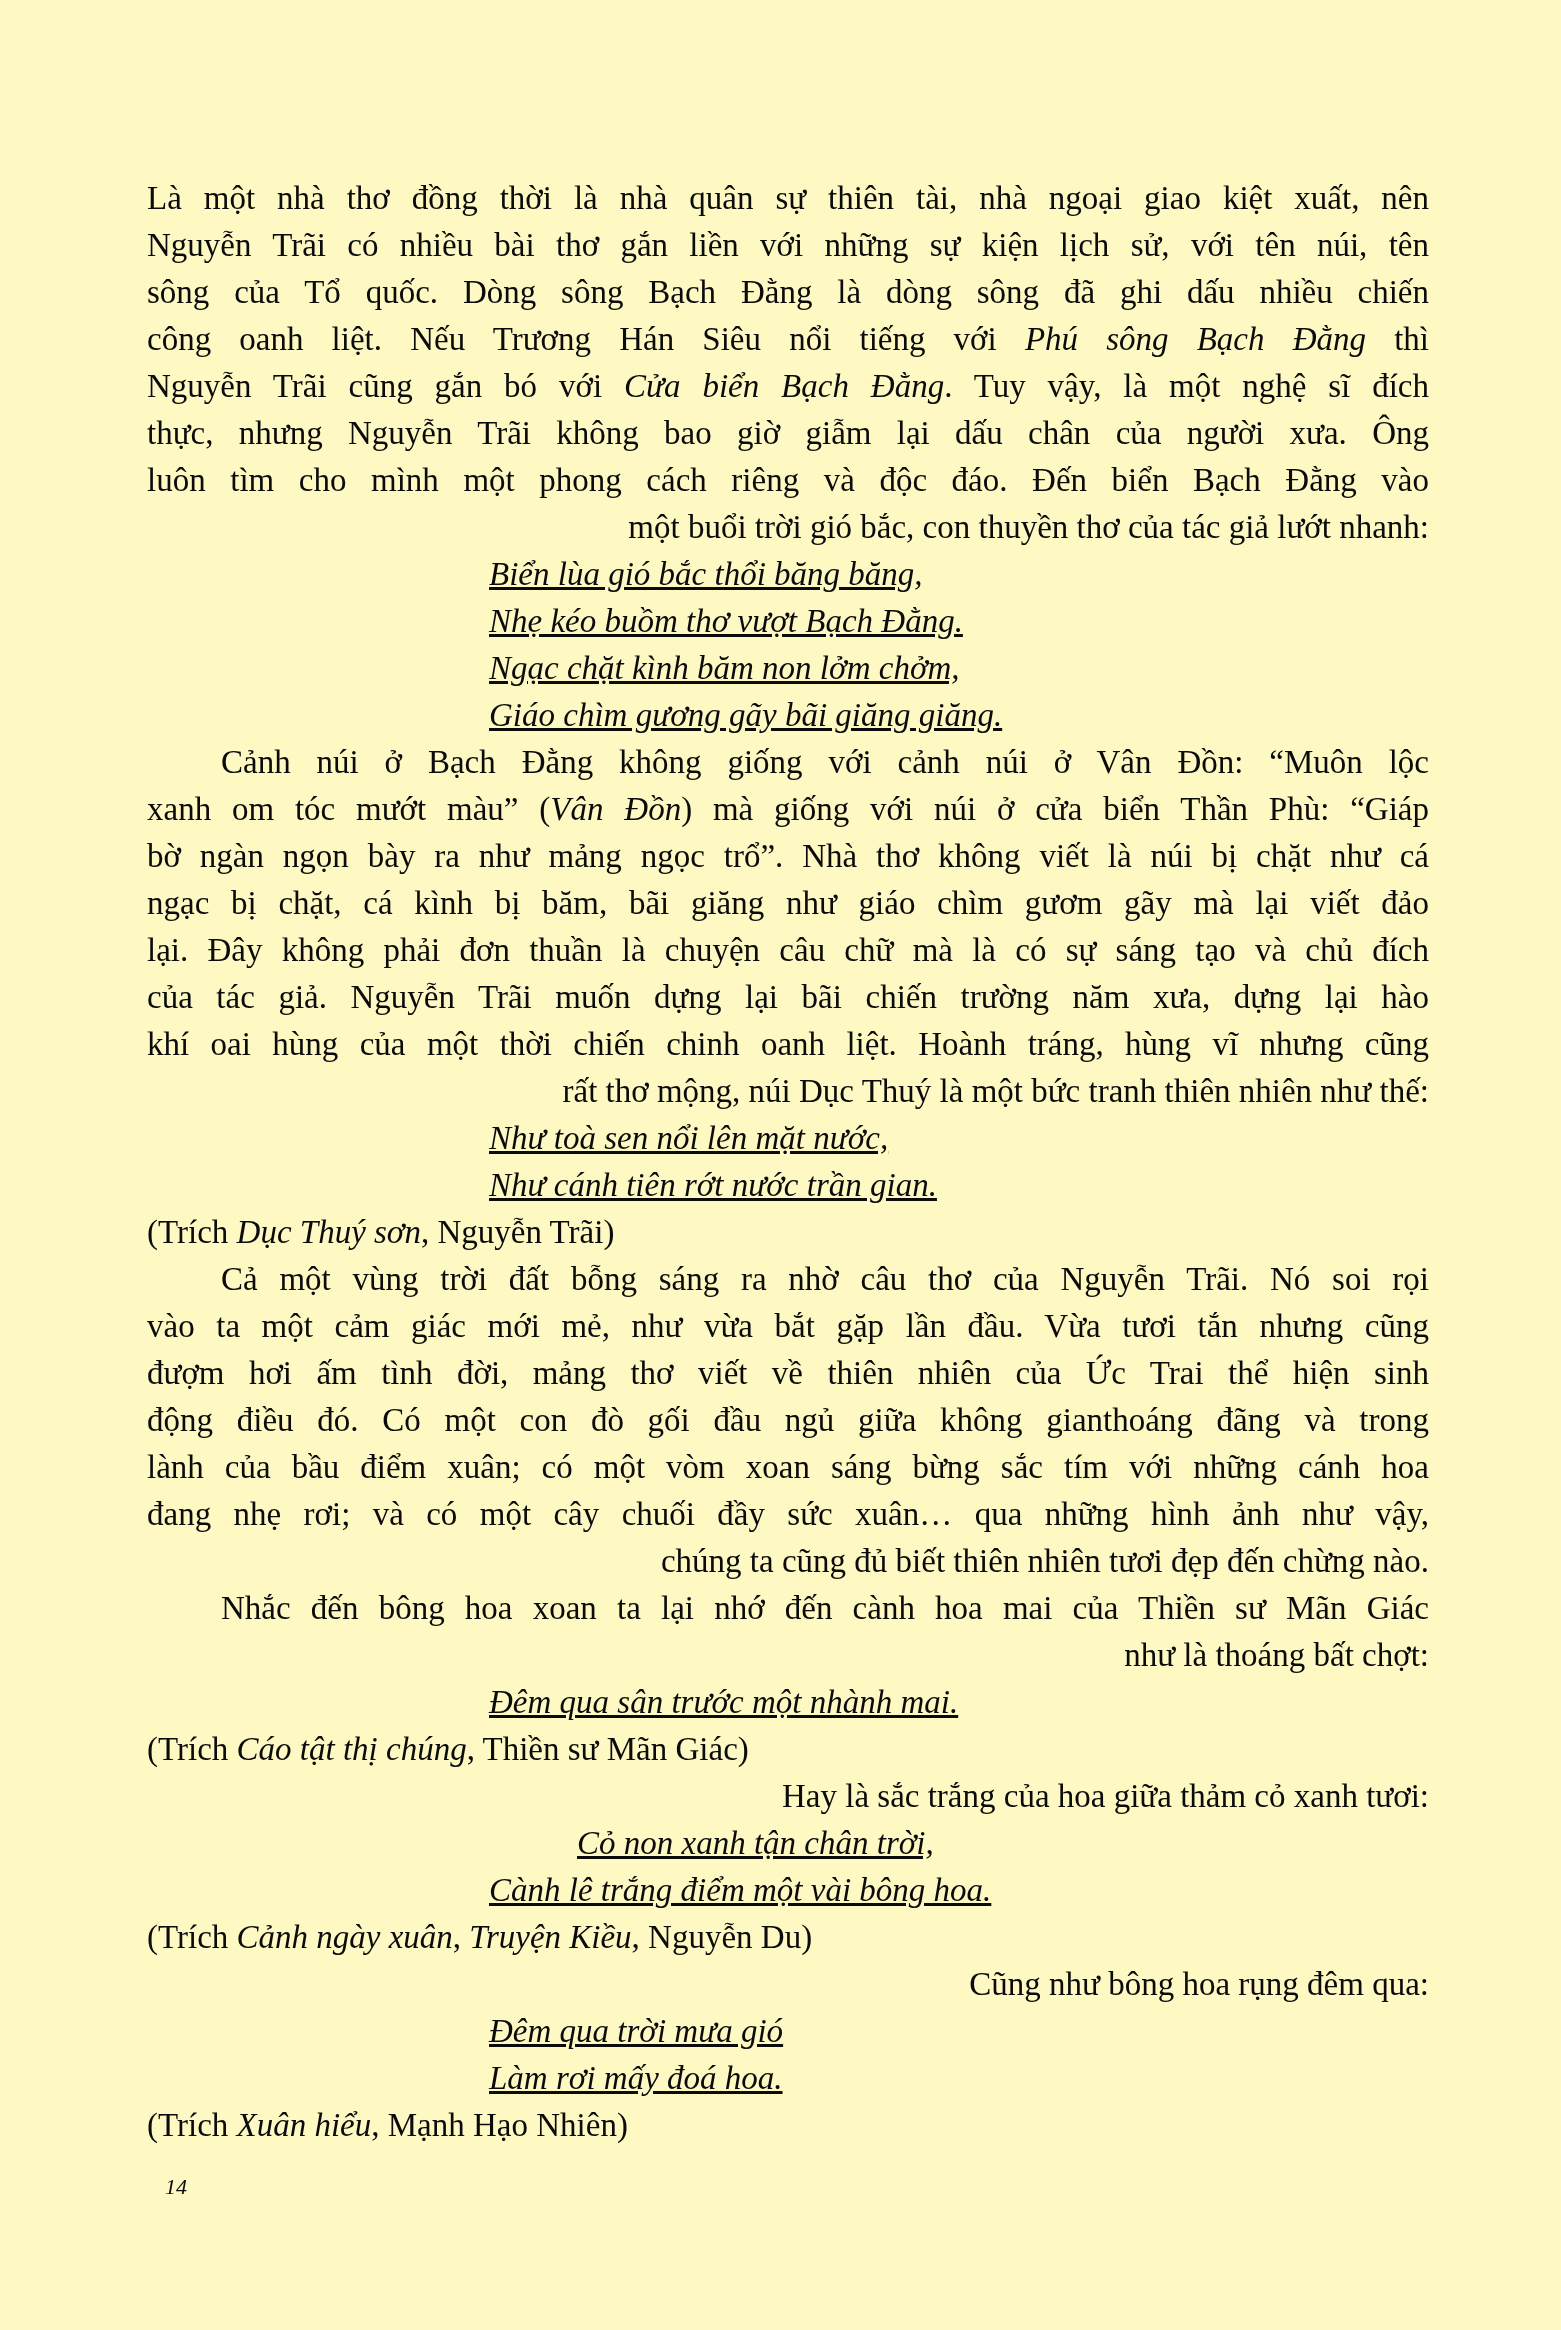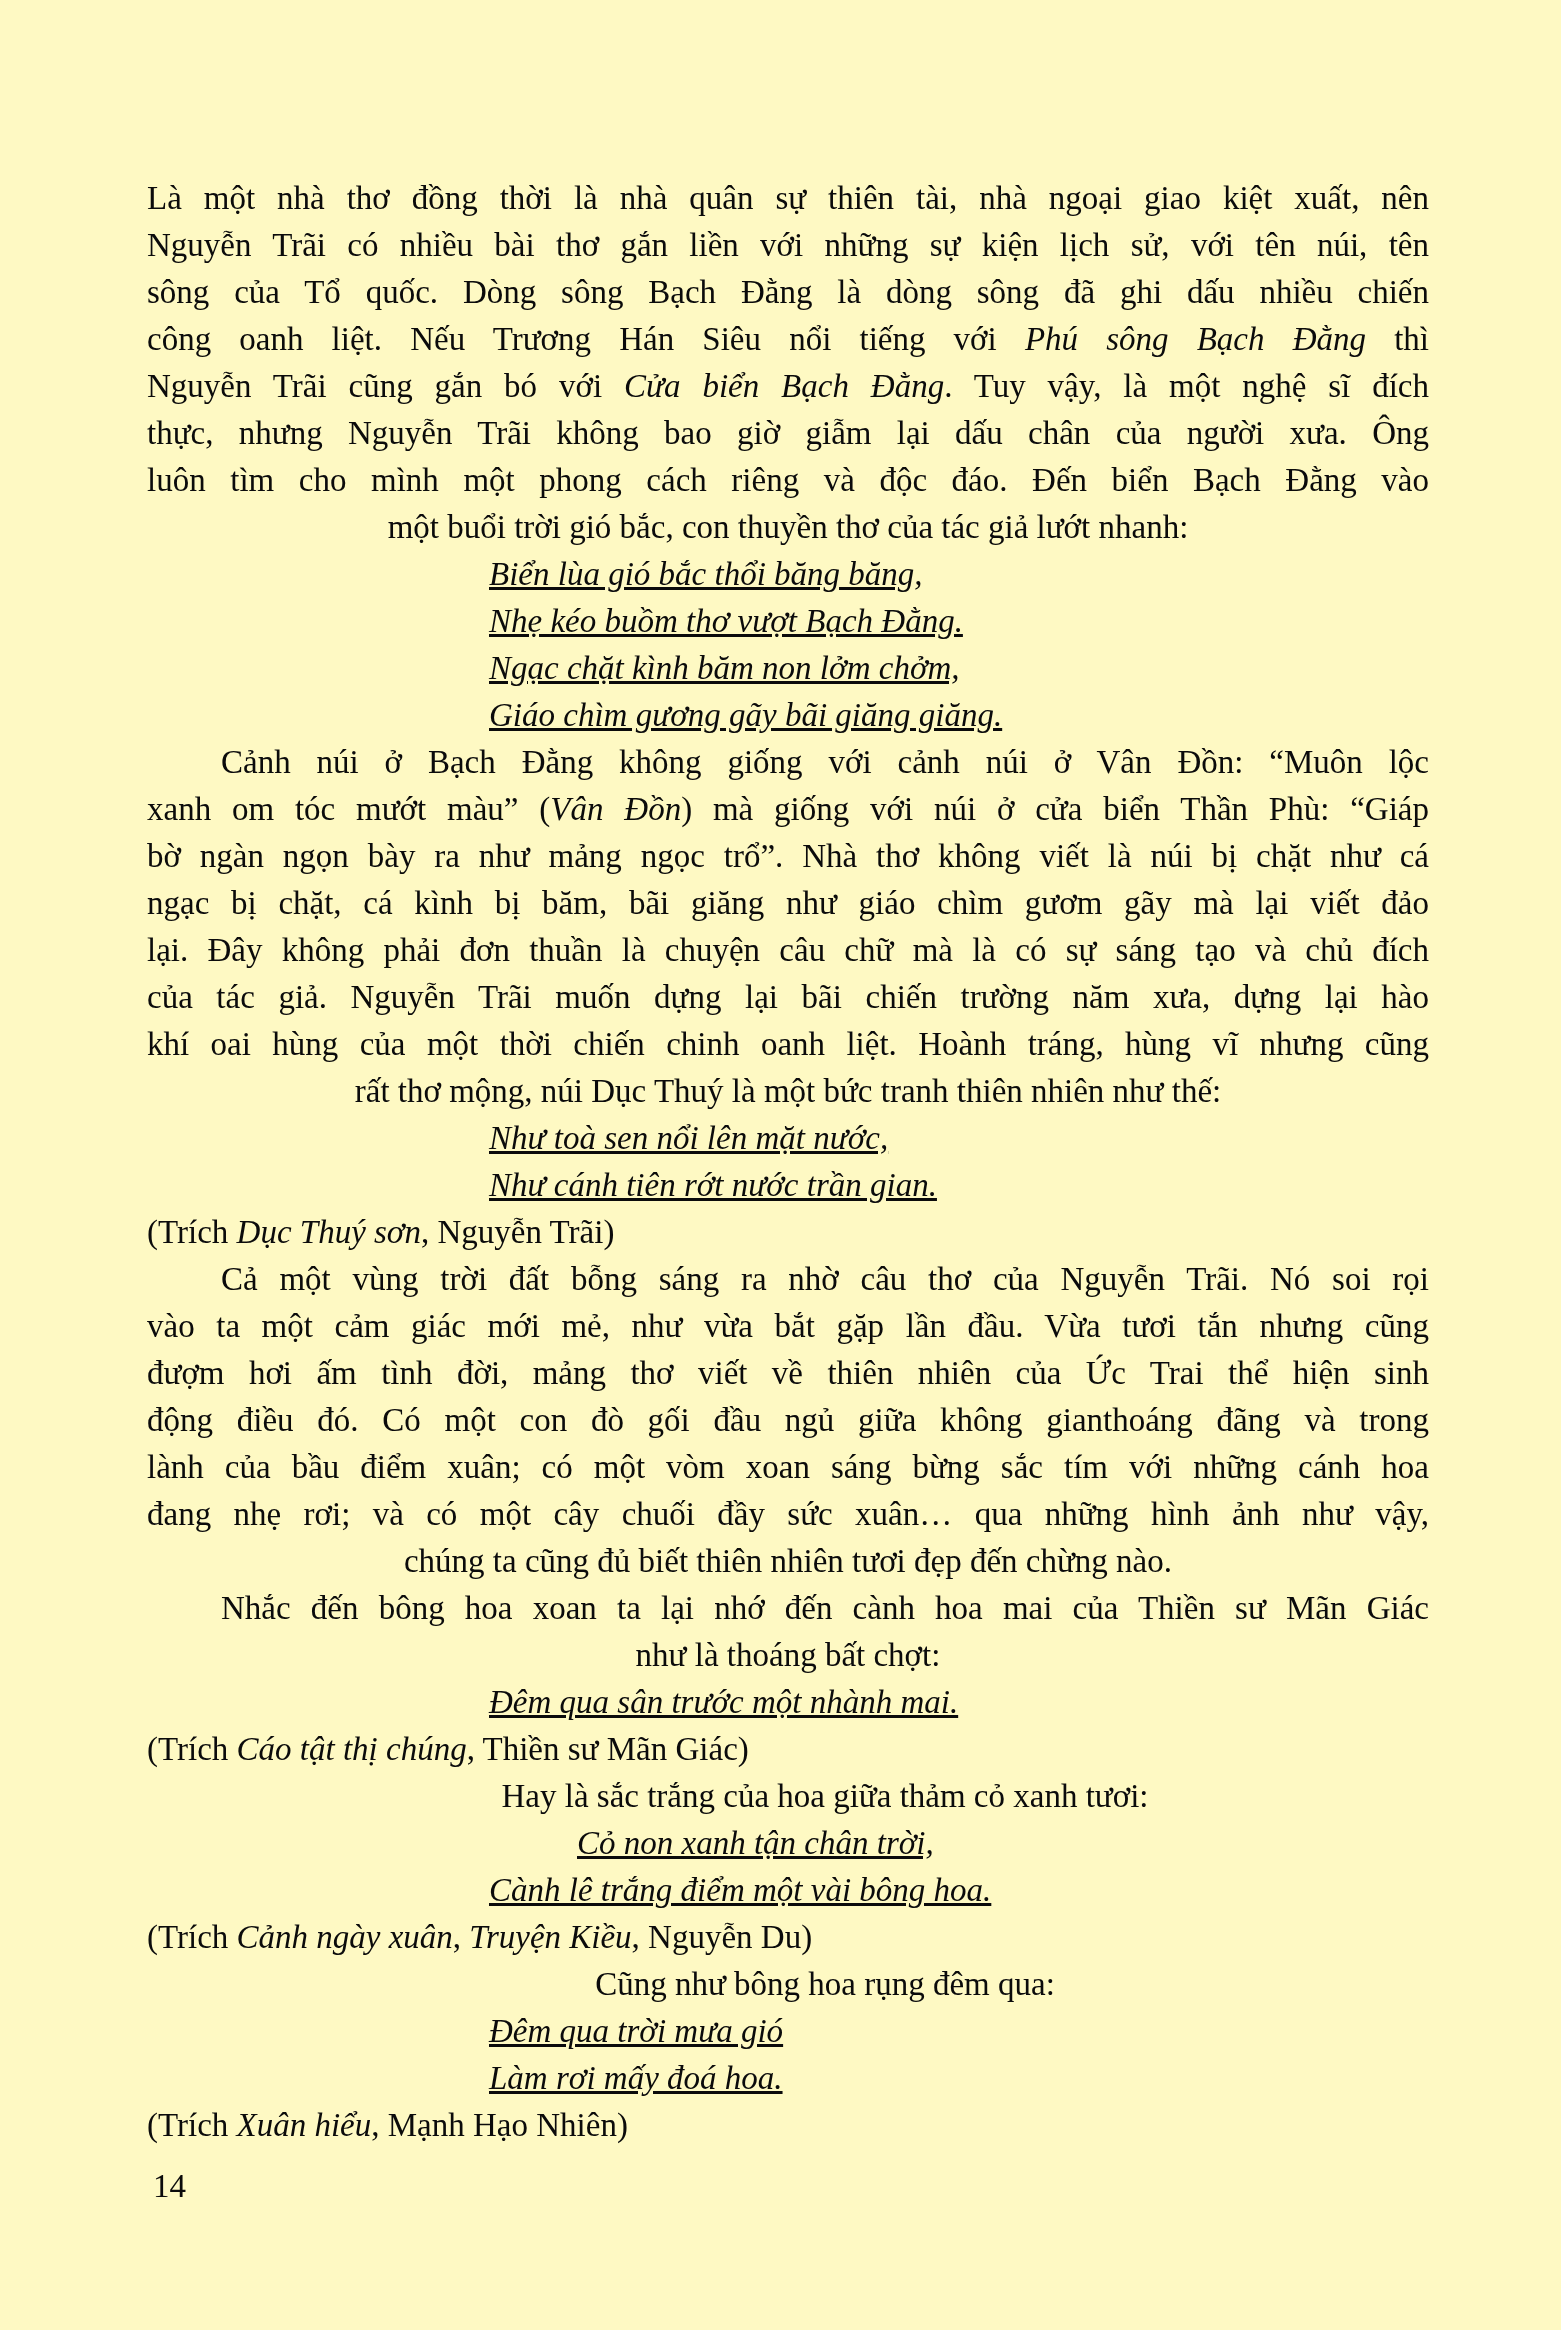--- a/index.html
+++ b/index.html
@@ -17,35 +17,36 @@
     left: 147px;
     top: 175px;
     width: 1282px;
     font-size: 33px;
     line-height: 47px;
   }
   .ln { white-space: normal; }
   
   .j { text-align: justify; text-align-last: justify; text-justify: inter-word; }
   
-  .l { text-align: center; }
+  .l { text-align: right; }
   
   .ind { text-indent: 74px; }
   
   .verse { font-style: italic; margin-left: 342px; text-align: left; text-decoration: underline; }
   
   .verse-x { margin-left: 430px; }
   .attrib { }
   .it { font-style: italic; }
   .page-number {
     position: absolute;
-    left: 153px;
+    left: 165px;
     top: 2163px;
-    font-size: 33px;
+    font-size: 22px;
     line-height: 47px;
+    font-style: italic;
   }
 </style>
 </head>
 <body>
 
 <div class="page">
   <div class="content">
 
     <div class="ln j"><span>Là một nhà thơ đồng thời là nhà quân sự thiên tài, nhà ngoại giao kiệt xuất, nên</span></div>
     <div class="ln j"><span>Nguyễn Trãi có nhiều bài thơ gắn liền với những sự kiện lịch sử, với tên núi, tên</span></div>

